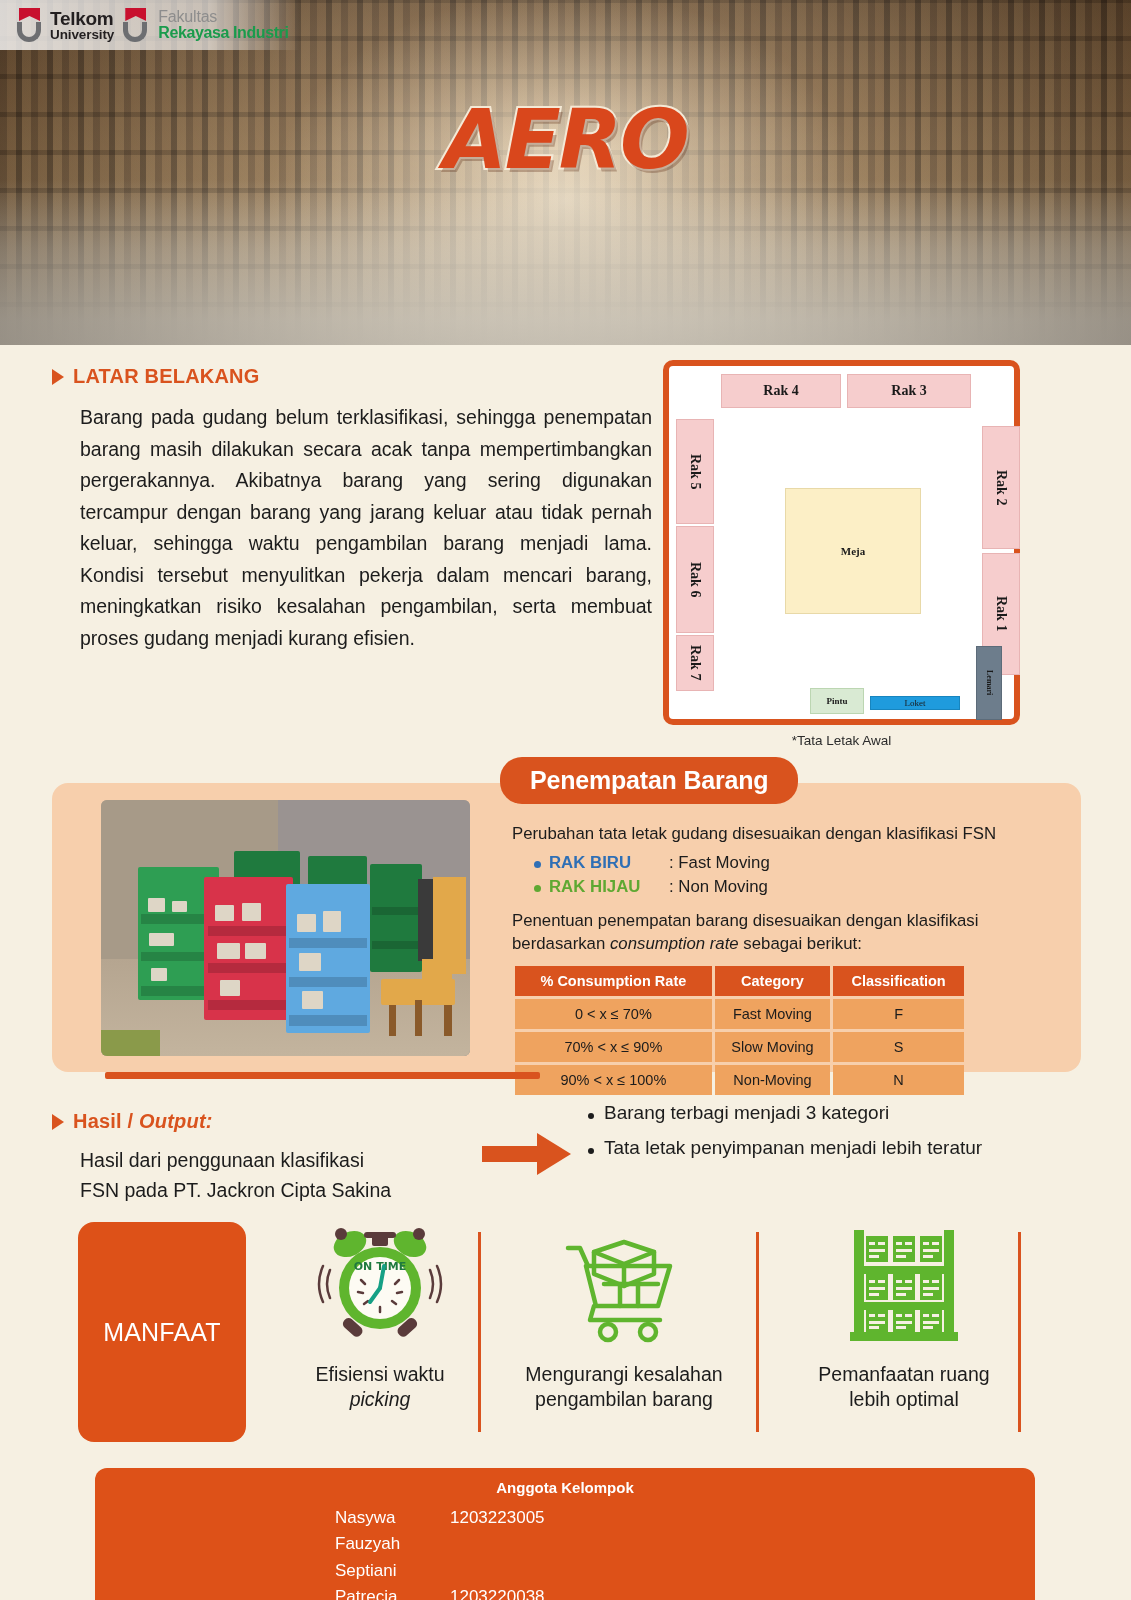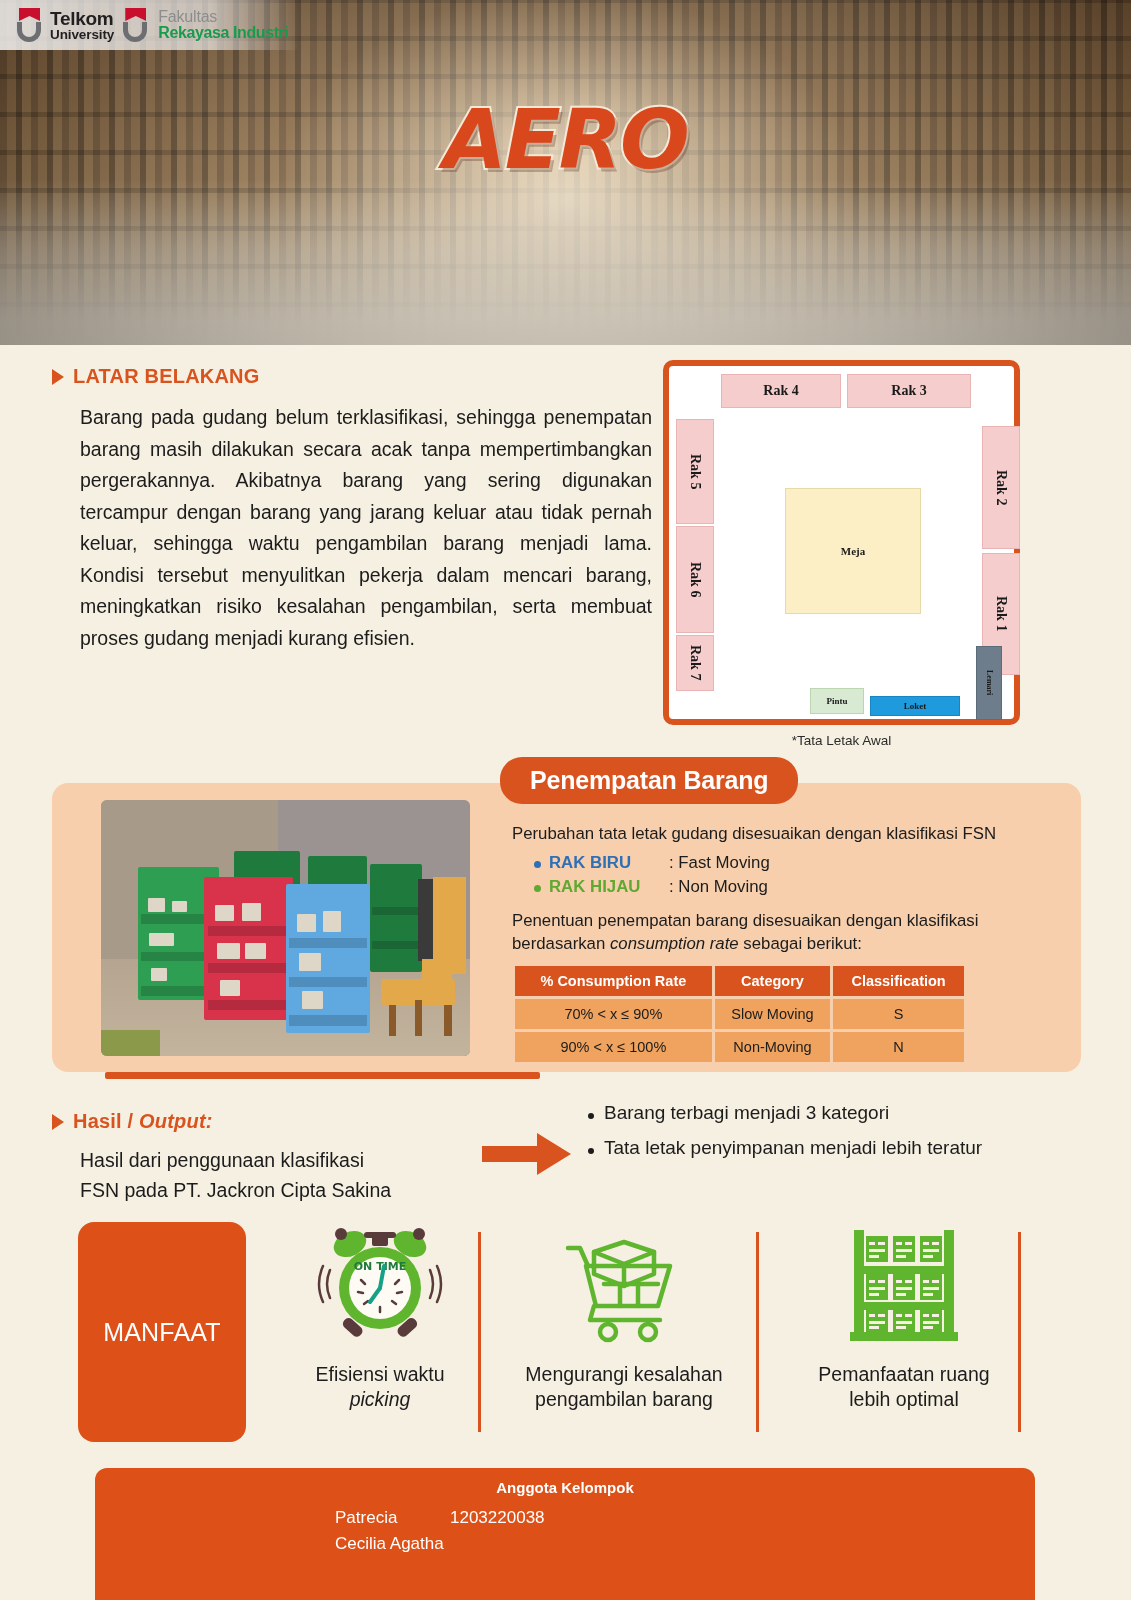--- a/index.html
+++ b/index.html
@@ -112,24 +112,24 @@
     display:flex; align-items:center; justify-content:center;
     font-family:"Liberation Serif", serif; font-weight:bold; font-size:11px; color:#1a1a1a;
   }
   .pintu {
     position:absolute; left:141px; top:322px; width:54px; height:26px;
     background:#d9ead3; border:1px solid #bcd6b2;
     display:flex; align-items:center; justify-content:center;
     font-family:"Liberation Serif", serif; font-weight:bold; font-size:9px; color:#1a1a1a;
   }
   .loket {
-    position:absolute; left:201px; top:330px; width:90px; height:20px;
+    position:absolute; left:201px; top:330px; width:90px; height:14px;
     background:#1f9bdd; border:1px solid #1785bf;
     display:flex; align-items:center; justify-content:center;
-    font-family:"Liberation Serif", serif; font-weight:bold; font-size:9px; color:#1a1a1a;
+    font-family:"Liberation Serif", serif; font-weight:normal; font-size:9px; color:#1a1a1a;
   }
   .lemari {
     position:absolute; left:307px; top:280px; width:26px; height:74px;
     background:#6d7d8c; border:1px solid #5c6b79;
     display:flex; align-items:center; justify-content:center;
     font-family:"Liberation Serif", serif; font-weight:bold; font-size:8px; color:#1a1a1a;
     writing-mode:vertical-rl;
   }
   .layout-cap {
     margin-top:8px; text-align:center;
@@ -398,20 +398,25 @@
 
     <table class="crt">
       <thead>
         <tr>
           <th>% Consumption Rate</th>
           <th>Category</th>
           <th>Classification</th>
         </tr>
       </thead>
       <tbody>
+        <tr>
+          <td>0 &lt; x ≤ 70%</td>
+          <td>Fast Moving</td>
+          <td>F</td>
+        </tr>
         <tr>
           <td>70% &lt; x ≤ 90%</td>
           <td>Slow Moving</td>
           <td>S</td>
         </tr>
         <tr>
           <td>90% &lt; x ≤ 100%</td>
           <td>Non-Moving</td>
           <td>N</td>
         </tr>
@@ -574,18 +579,22 @@
   <div class="cap">
     <div>Pemanfaatan ruang</div>
     <div>lebih optimal</div>
   </div>
 </div>
 
 <div class="footer">
   <div class="footer-title">Anggota Kelompok</div>
   <div class="footer-rows">
     <div class="frow">
+      <span class="nm">Nasywa Fauzyah Septiani</span>
+      <span class="id">1203223005</span>
+    </div>
+    <div class="frow">
       <span class="nm">Patrecia Cecilia Agatha</span>
       <span class="id">1203220038</span>
     </div>
 
   </div>
 </div>
 
 </body></html>

